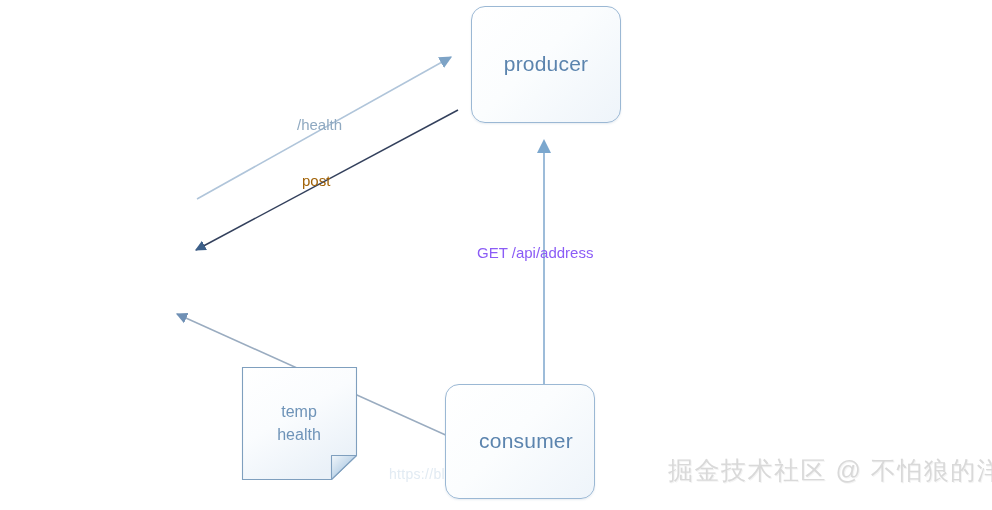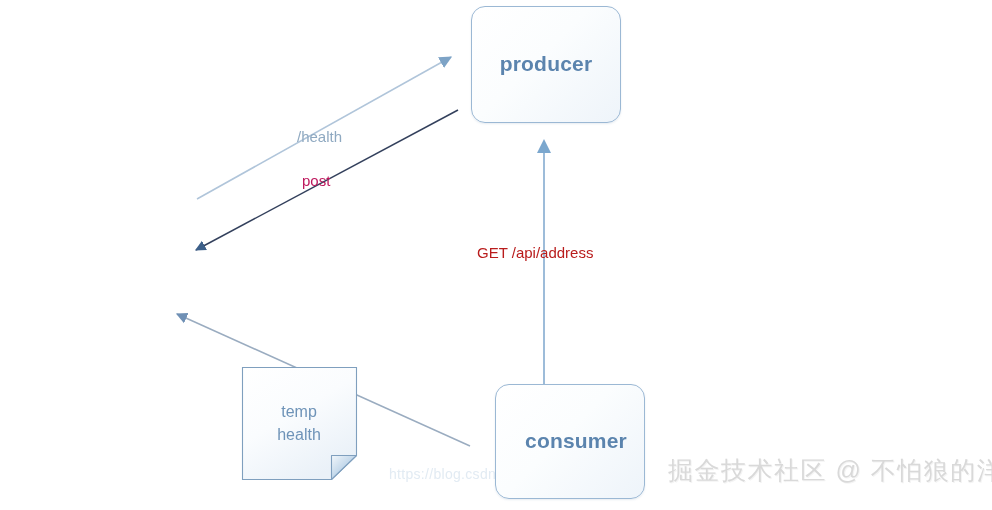--- a/index.html
+++ b/index.html
@@ -37,28 +37,28 @@
     box-shadow: 0 1px 2px rgba(120,150,180,0.18);
     display: flex;
     align-items: center;
     justify-content: center;
     z-index: 5;
   }
   .node-label {
     font-size: 21px;
     color: #5b84ae;
     letter-spacing: 0.2px;
-    font-weight: 700;
+    font-weight: 400;
     text-align: left;
     line-height: 1.15;
   }
 
   #node-producer { left: 471px; top: 6px;   width: 150px; height: 117px; }
   #node-consul   { left: 16px;  top: 187px; width: 153px; height: 114px; }
-  #node-consumer { left: 495px; top: 384px; width: 150px; height: 115px; padding-left: 12px; }
+  #node-consumer { left: 445px; top: 384px; width: 150px; height: 115px; padding-left: 12px; }
 
   
   #node-temptable {
     position: absolute;
     left: 242px;
     top: 367px;
     width: 114px;
     height: 104px;
     z-index: 6;
   }
@@ -79,23 +79,23 @@
   }
 
   
   .edge-label {
     position: absolute;
     font-size: 15px;
     white-space: nowrap;
     z-index: 8;
     background: transparent;
   }
-  #label-health   { left: 297px; top: 116px; color: #8fa9c1; margin-top: 12px; }
-  #label-post     { left: 302px; top: 172px; color: #be185d; }
-  #label-getapi   { left: 477px; top: 244px; color: #b91c1c; }
+  #label-health   { left: 297px; top: 116px; color: #8fa9c1; }
+  #label-post     { left: 302px; top: 172px; color: #a16207; }
+  #label-getapi   { left: 477px; top: 244px; color: #8b5cf6; }
 
   
   #watermark-csdn {
     position: absolute;
     left: 389px;
     top: 466px;
     font-size: 14px;
     color: #e2ebf3;
     letter-spacing: 0.3px;
     z-index: 4;

